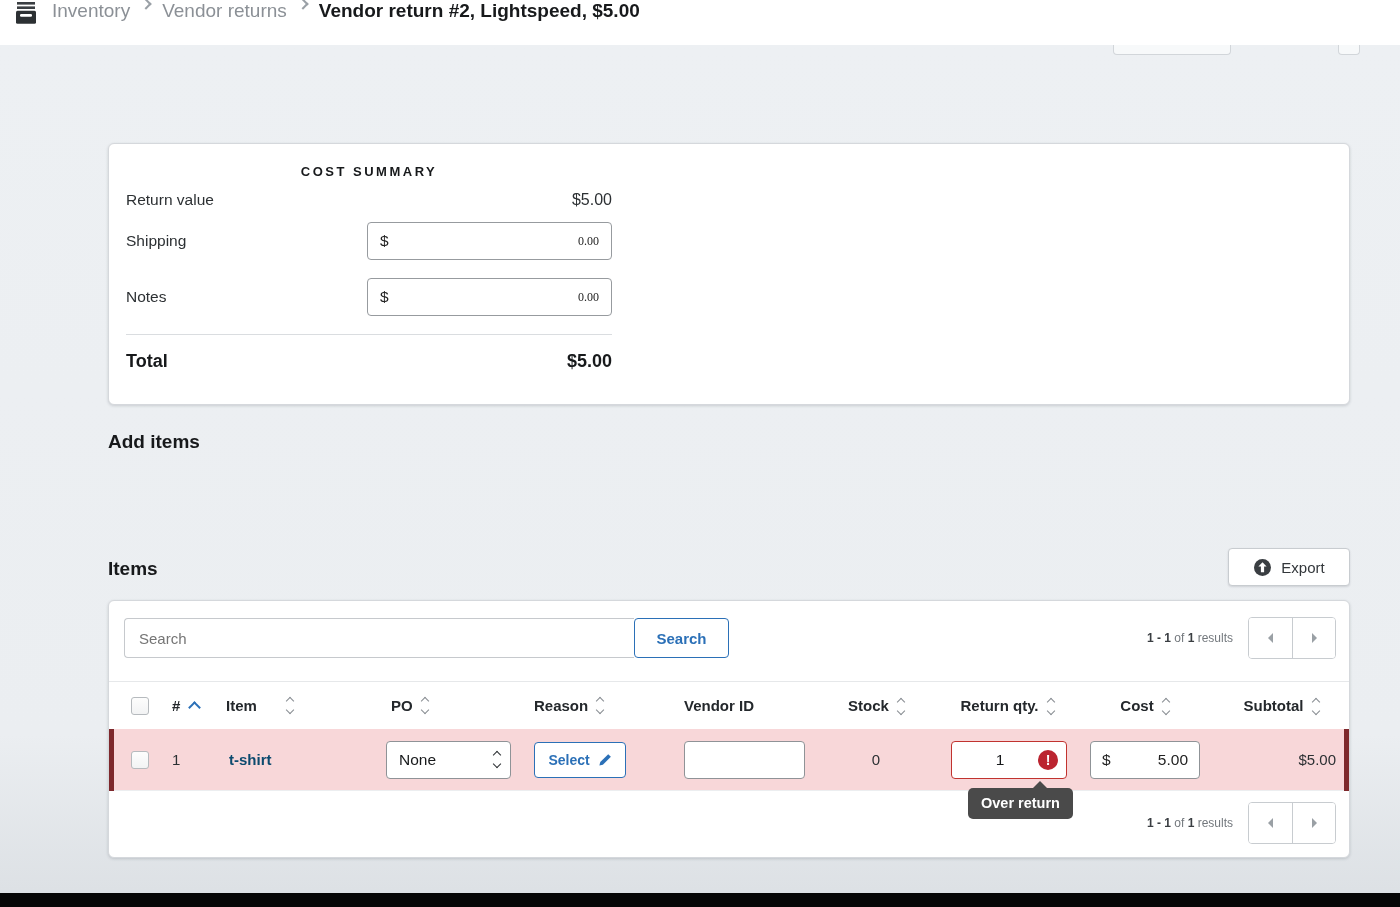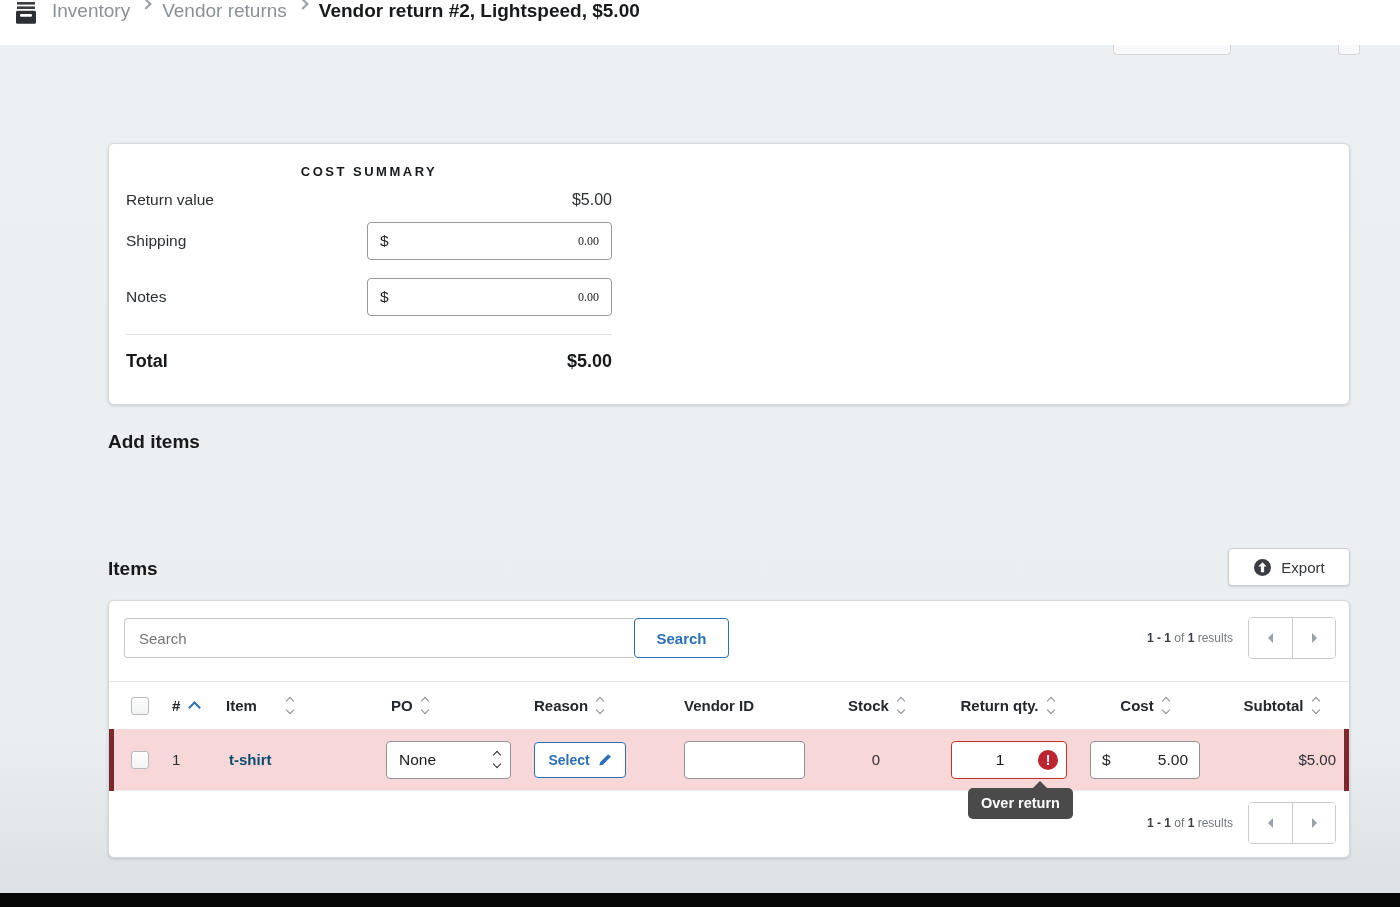--- a/index.html
+++ b/index.html
@@ -169,21 +169,21 @@
     width:20px; height:20px; border-radius:50%; background:#bb2430; color:#fff;
     font-size:14px; font-weight:700; display:flex; align-items:center; justify-content:center; line-height:1;
   }
   .cost-box {
     margin-left:12px; width:110px; height:38px; background:#fff; border:1px solid #8f9397;
     border-radius:4px; display:flex; align-items:center; padding:0 11px;
   }
   .cost-box .p { font-size:15.5px; color:#222; }
   .cost-box .v { flex:1; text-align:right; font-size:15.5px; color:#222; }
   .subtotal-cell { text-align:right; padding-right:15px; }
-  .center { justify-content:center; text-align:center; }
+  .center { justify-content:center; text-align:center;align-items:flex-end; }
   
   .tooltip {
     position:absolute; left:968px; top:743px; background:#4a4a4a; color:#fff;
     font-size:14.5px; font-weight:700; padding:7px 13px 8px; border-radius:5px; z-index:6;
   }
   .tooltip-arrow {
     position:absolute; top:-7px; left:64px; width:0; height:0;
     border-left:8px solid transparent; border-right:8px solid transparent; border-bottom:8px solid #4a4a4a;
   }
   .blackbar { position:absolute; left:0; bottom:0; width:100%; height:14px; background:#060606; z-index:7; }

